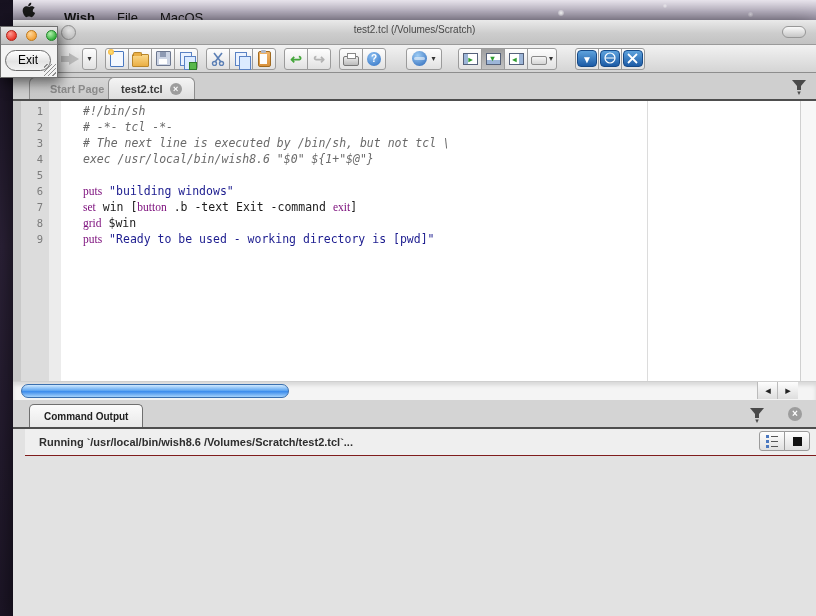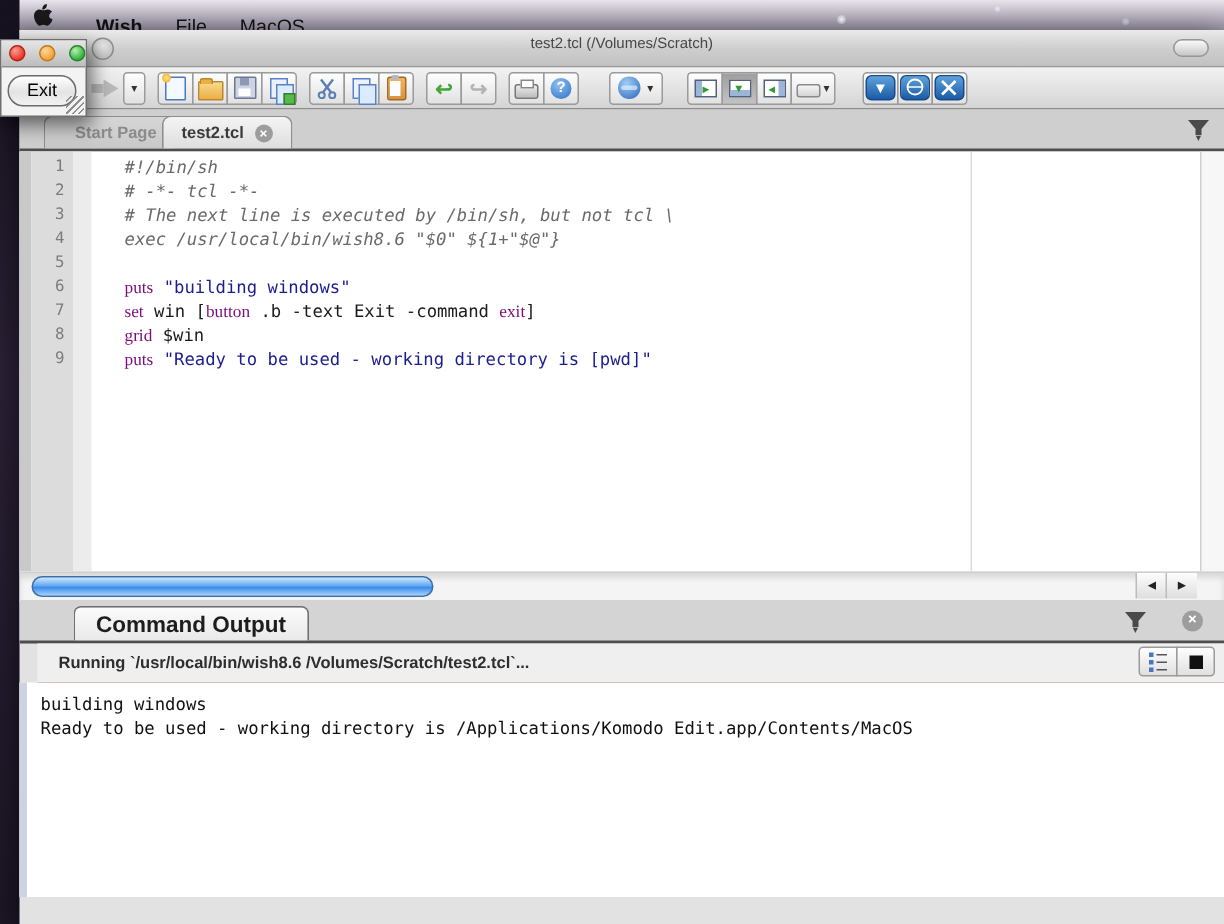--- a/index.html
+++ b/index.html
@@ -74,21 +74,21 @@
     border-top:1px solid #cfcfcf;border-bottom:2px solid #555;box-shadow:inset 0 3px 4px rgba(0,0,0,.12);}
   .hthumb{position:absolute;left:8px;top:2px;width:268px;height:14px;border-radius:8px;
     background:linear-gradient(#cfe9ff,#64a9f2 45%,#3c8cec 55%,#a5d2fb);border:1px solid #3a6fae;box-sizing:border-box;}
   .scroll-arrow{position:absolute;top:0;width:20px;height:17px;text-align:center;line-height:17px;
     font-size:11px;color:#222;border-left:1px solid #bbb;background:linear-gradient(#fdfdfd,#dedede);}
   
   #btabbar{position:absolute;left:0;top:380px;width:100%;height:27px;background:#d4d4d4;
     border-bottom:2px solid #4e4e4e;}
   .btab{position:absolute;left:16px;bottom:0;height:22px;border:1px solid #6f6f6f;border-bottom:none;
     border-radius:5px 5px 0 0;background:linear-gradient(#fbfbfb,#e9e9e9);color:#1d1d1d;
-    font-size:15px;font-weight:bold;display:flex;align-items:center;padding:0 14px;margin-left:20px;}
+    font-size:10px;font-weight:bold;display:flex;align-items:center;padding:0 14px;}
   #runrow{position:absolute;left:12px;top:409px;width:100%;height:26px;background:#efefef;
     border-bottom:1px solid #7f1d1d;display:flex;align-items:center;}
   #runrow .runtext{font-size:11px;font-weight:bold;color:#2e2e2e;margin-left:14px;}
   .seg{position:absolute;right:18px;top:2px;display:flex;}
   .segbtn{width:26px;height:20px;border:1px solid #9b9b9b;margin-left:-1px;box-sizing:border-box;
     background:linear-gradient(#fefefe,#e0e0e0);display:flex;align-items:center;justify-content:center;}
   .stop-square{width:9px;height:9px;background:#111;}
   #output{position:absolute;left:0;top:435px;width:100%;height:143px;background:#fff;}
   #output .omargin{position:absolute;left:0;top:0;width:5px;height:100%;background:#ccd3e2;}
   .orow{position:absolute;left:14px;font-family:"DejaVu Sans Mono",monospace;font-size:11.5px;
@@ -354,25 +354,20 @@
               <b style="top:6px;"></b>
               <b style="top:11px;"></b>
           </span>
         </div>
         <div class="segbtn" style="border-radius:0 3px 3px 0;">
           <span class="stop-square"></span>
         </div>
       </div>
     </div>
 
-    <div id="output">
-      <div class="omargin"></div>
-      <div class="orow" style="top:6px;">building windows</div>
-      <div class="orow" style="top:22px;">Ready to be used - working directory is /Applications/Komodo Edit.app/Contents/MacOS</div>
-    </div>
 
   </div>
 
   <div id="wishwin">
     <div class="wtitle">
       <span class="dot red"></span>
       <span class="dot orange"></span>
       <span class="dot green"></span>
     </div>
     <div class="exit-btn">Exit</div>

